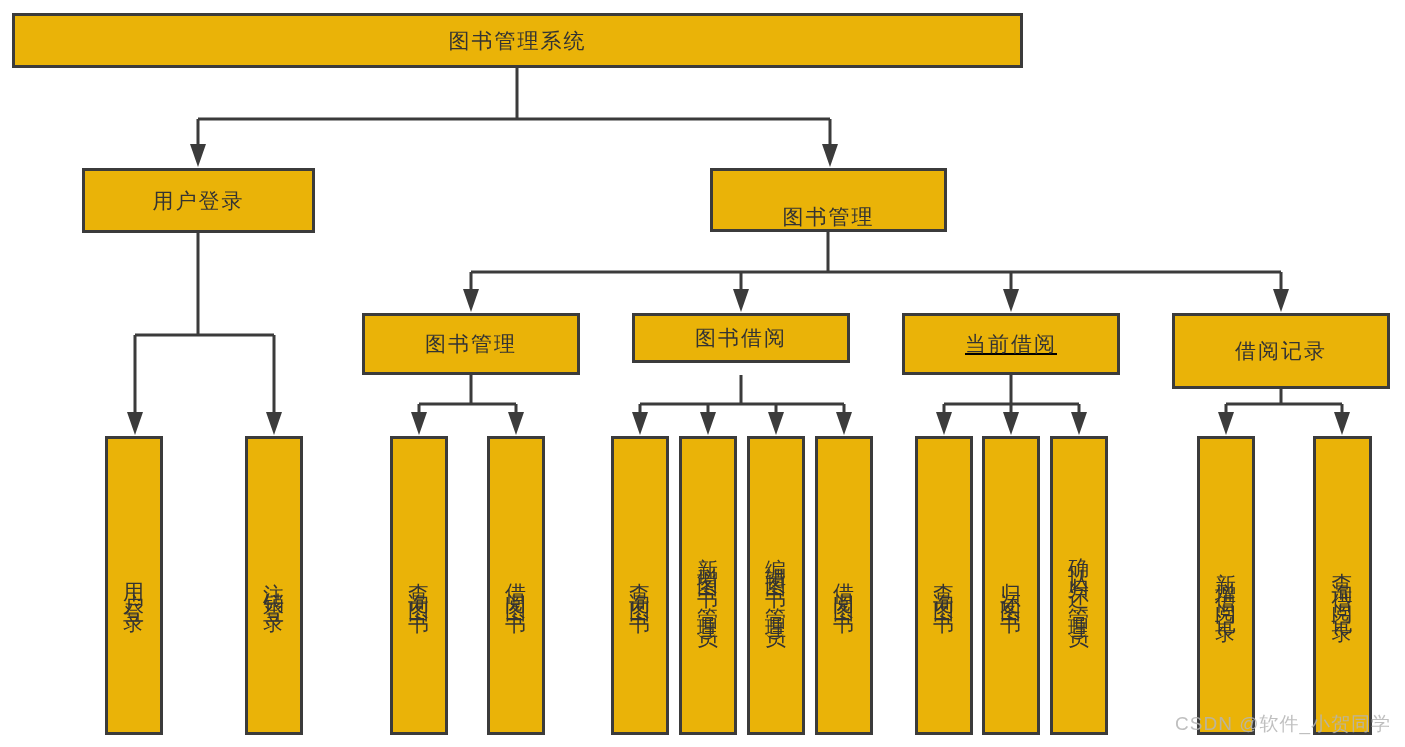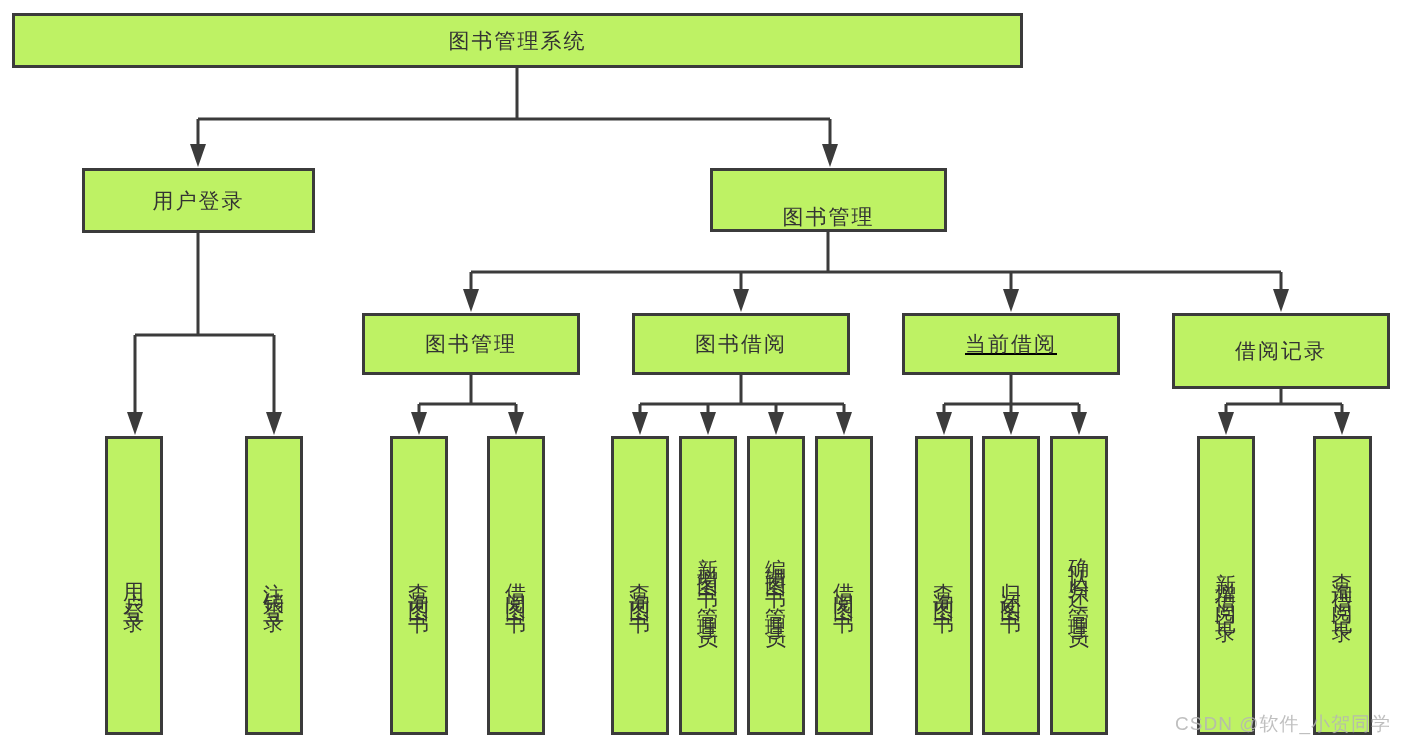--- a/index.html
+++ b/index.html
@@ -28,21 +28,21 @@
     fill: none;
   }
   .arrowhead {
     fill: var(--line, #3b3b3b);
     stroke: none;
   }
   .box {
     position: absolute;
     box-sizing: border-box;
     border: 3px solid var(--line, #3b3b3b);
-    background: #bef264;
+    background: #eab308;
     display: flex;
     align-items: center;
     justify-content: center;
     z-index: 2;
   }
   .box .lbl {
     color: var(--text, #333333);
     font-size: 21px;
     letter-spacing: 2px;
     white-space: nowrap;
@@ -112,21 +112,21 @@
   <div class="box" style="left:82px; top:168px; width:233px; height:65px;">
     <span class="lbl">用户登录</span>
   </div>
   <div class="box" style="left:710px; top:168px; width:237px; height:64px;align-items:flex-end;">
     <span class="lbl">图书管理</span>
   </div>
 
   <div class="box" style="left:362px; top:313px; width:218px; height:62px;">
     <span class="lbl">图书管理</span>
   </div>
-  <div class="box" style="left:632px; top:313px; width:218px; height:62px;">
+  <div class="box" style="left:632px; top:313px; width:218px; height:50px;">
     <span class="lbl">图书借阅</span>
   </div>
   <div class="box" style="left:902px; top:313px; width:218px; height:62px;text-decoration:underline;">
     <span class="lbl">当前借阅</span>
   </div>
   <div class="box" style="left:1172px; top:313px; width:218px; height:76px;">
     <span class="lbl">借阅记录</span>
   </div>
 
   <div class="box v" style="left:105px; top:436px; width:58px; height:299px;">

